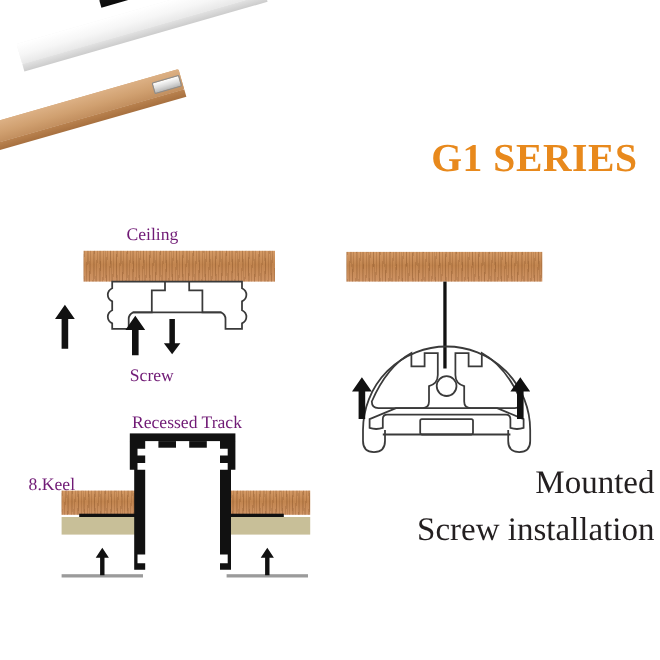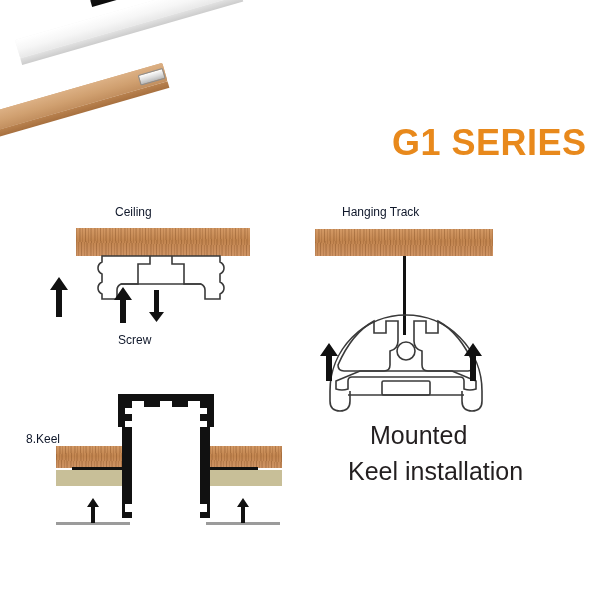--- a/index.html
+++ b/index.html
@@ -8,20 +8,21 @@
     margin: 0; padding: 0;
     width: 600px; height: 600px;
     background: #ffffff;
     font-family: "Liberation Sans", sans-serif;
     overflow: hidden;
   }
   #page {
     position: relative;
     width: 600px; height: 600px;
     background: #ffffff;
+    font-family: Liberation Serif, serif;
   }
 
   
   #hero {
     position: absolute;
     left: 0; top: 0;
     width: 390px; height: 200px;
     overflow: hidden;
   }
   .profile {
@@ -59,22 +60,22 @@
     font-size: 36px;
     font-weight: bold;
     letter-spacing: 0.5px;
     white-space: nowrap;
   }
 
   
   .diagram { position: absolute; }
   .dlabel {
     position: absolute;
-    font-size: 12px;
-    color: #0f172a;
+    font-size: 16px;
+    color: #701a75;
     white-space: nowrap;
   }
   .wood {
     position: absolute;
     background:
       repeating-linear-gradient(92deg, rgba(120,66,24,.22) 0 1px, rgba(255,255,255,0) 1px 3px),
       repeating-linear-gradient(88deg, rgba(90,48,14,.14) 0 1px, rgba(255,255,255,0) 1px 5px),
       linear-gradient(180deg,#d49a66 0%,#c2854f 45%,#cf9465 100%);
   }
   .plaster {
@@ -86,24 +87,24 @@
 
   svg.sv { position: absolute; overflow: visible; }
   .stroke-dark  { fill: none; stroke: #3a3a3a; stroke-width: 1.6; }
   .fill-black   { fill: #111; }
 
   
   #caption {
     position: absolute;
     left: 370px; top: 418px;
     width: 225px;
-    font-size: 25px;
+    font-size: 30px;
     color: #231f20;
     line-height: 1.42;
-    text-align: left;
+    text-align: right;
   }
   #caption .l1 { display: block; }
   #caption .l2 { display: block; white-space: nowrap; margin-left: -22px; }
 </style>
 </head>
 <body>
 
 <div id="page">
 
   <div id="hero">
@@ -168,21 +169,20 @@
     <svg class="sv" width="18" height="34" style="left:128px; top:85px;">
       <rect class="fill-black" x="6" y="0" width="5" height="24"></rect>
       <polygon class="fill-black" points="8.5,32 1,22 16,22"></polygon>
     </svg>
 
     <div class="dlabel" style="left:98px; top:118px;margin-top:10px;">Screw</div>
   </div>
 
   <div class="diagram" style="left:300px; top:205px; width:290px; height:175px;">
 
-    <div class="dlabel" style="left:42px; top:0px;">Hanging Track</div>
 
     <div class="wood" style="left:15px; top:24px; width:178px; height:27px;"></div>
 
     <div class="blackline" style="left:103px; top:51px; width:2.5px; height:79px;"></div>
 
     <svg class="sv" width="200" height="125" style="left:12px; top:88px;">
 
       <path class="stroke-dark" d="
         M 18,98 A 76,76 0 1 1 170,98 L 170,108 Q 170,118 160,118 Q 150,118 150,108
         L 150,98 M 18,98 L 18,108 Q 18,118 28,118 Q 38,118 38,108 L 38,98"></path>
@@ -208,20 +208,21 @@
     <svg class="sv" width="22" height="40" style="left:18px; top:138px;">
       <polygon class="fill-black" points="11,0 20,13 14,13 14,38 8,38 8,13 2,13"></polygon>
     </svg>
     <svg class="sv" width="22" height="40" style="left:162px; top:138px;">
       <polygon class="fill-black" points="11,0 20,13 14,13 14,38 8,38 8,13 2,13"></polygon>
     </svg>
   </div>
 
   <div class="diagram" style="left:8px; top:376px; width:300px; height:160px;">
 
+    <div class="dlabel" style="left:112px; top:0px;">Recessed Track</div>
 
     <div class="wood" style="left:48px; top:70px; width:68px; height:22px;"></div>
     <div class="wood" style="left:198px; top:70px; width:76px; height:22px;"></div>
 
     <div class="plaster" style="left:48px; top:94px; width:68px; height:16px;"></div>
     <div class="plaster" style="left:198px; top:94px; width:76px; height:16px;"></div>
 
     <div class="blackline" style="left:64px; top:91px; width:52px; height:2.5px;"></div>
     <div class="blackline" style="left:198px; top:91px; width:52px; height:2.5px;"></div>
 
@@ -251,16 +252,16 @@
     <svg class="sv" width="14" height="26" style="left:78px; top:122px;">
       <polygon class="fill-black" points="7,0 13,9 9,9 9,25 5,25 5,9 1,9"></polygon>
     </svg>
     <svg class="sv" width="14" height="26" style="left:228px; top:122px;">
       <polygon class="fill-black" points="7,0 13,9 9,9 9,25 5,25 5,9 1,9"></polygon>
     </svg>
   </div>
 
   <div id="caption">
     <span class="l1">Mounted</span>
-    <span class="l2">Keel installation</span>
+    <span class="l2">Screw installation</span>
   </div>
 
 </div>
 
 </body></html>

